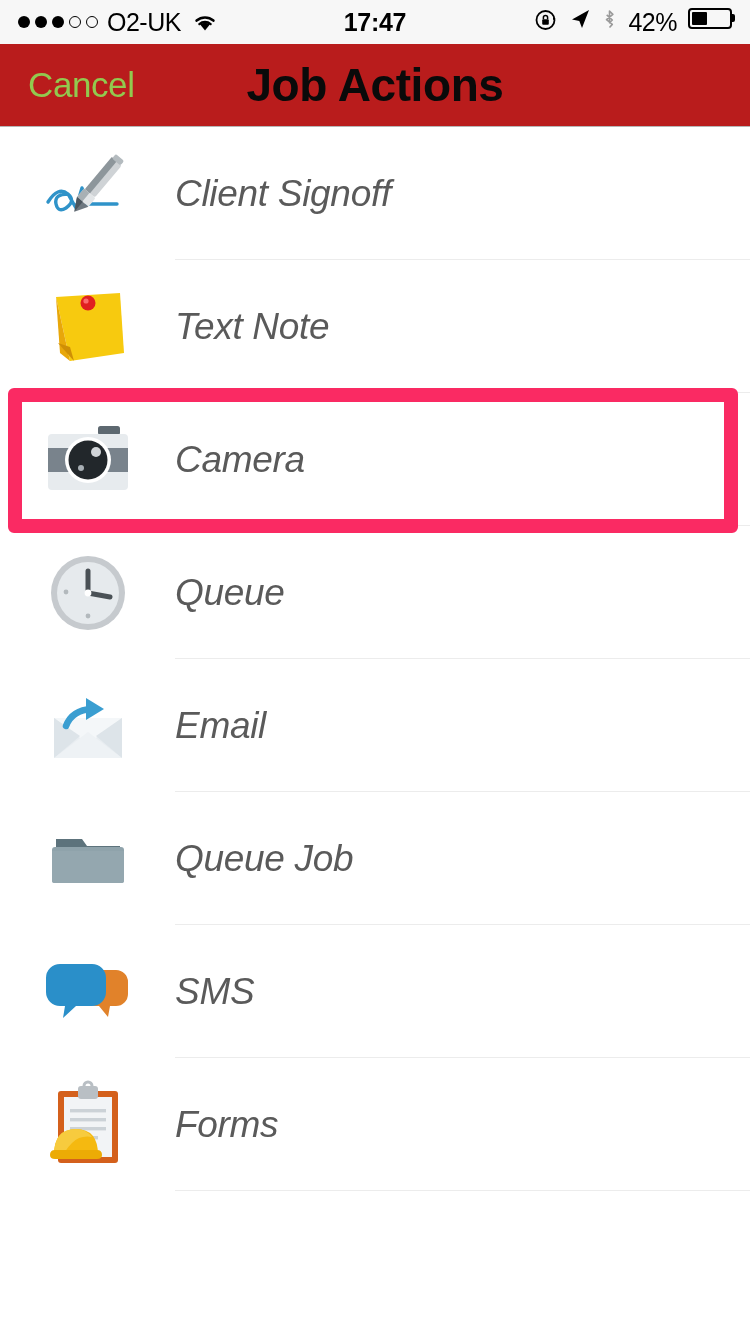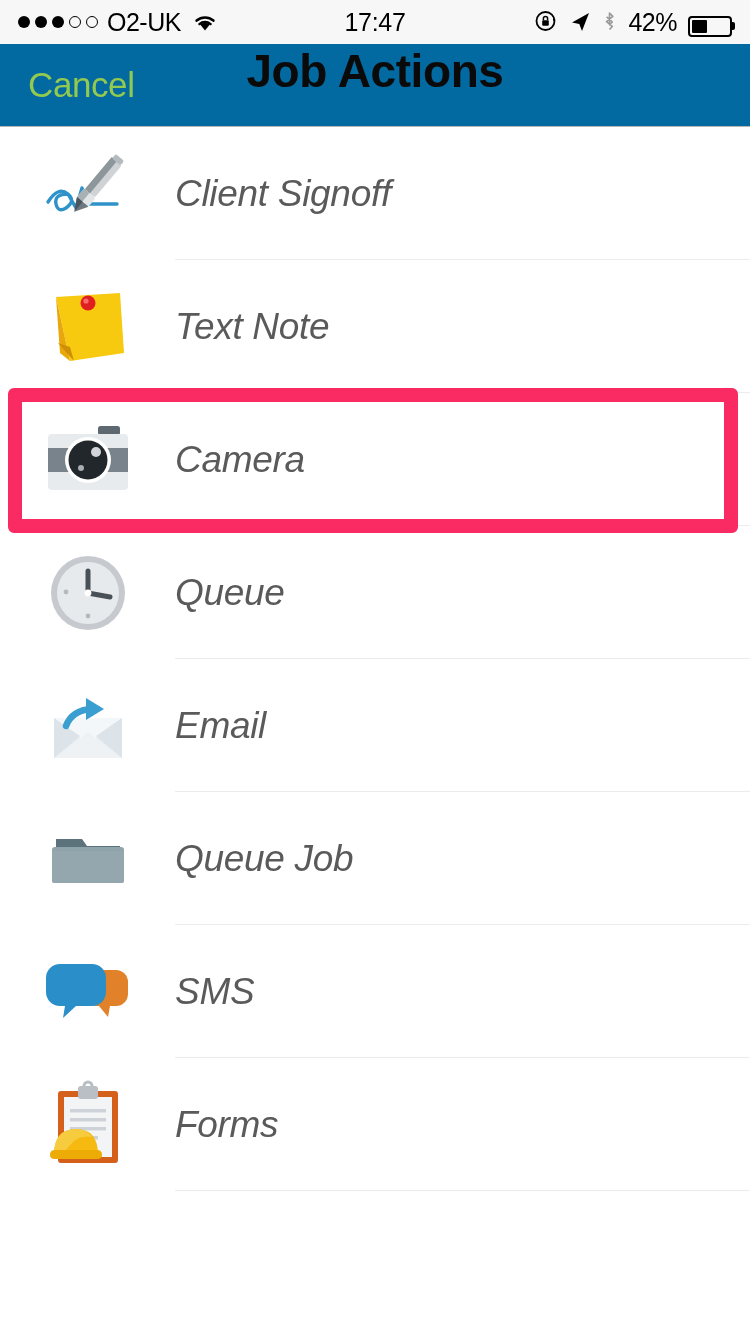--- a/index.html
+++ b/index.html
@@ -25,40 +25,41 @@
   .dot{ width:12px; height:12px; border-radius:50%; }
   .dot.filled{ background:#000; }
   .dot.empty{ background:transparent; border:1.7px solid #000; }
   .carrier{ font-size:25px; color:#000; letter-spacing:-0.5px; font-weight:400; }
   .wifi{ width:26px; height:20px; position:relative; margin-left:2px; }
   .sb-center{
     position:absolute; left:0; right:0; top:0; height:44px;
     display:flex; align-items:center; justify-content:center;
     pointer-events:none;
   }
-  .clock{ font-size:25px; color:#000; font-weight:400; letter-spacing:-0.3px; }
-  .sb-right{ margin-left:auto; display:flex; align-items:flex-end; gap:11px; }
+  .clock{ font-size:25px; color:#000; font-weight:700; letter-spacing:-0.3px; }
+  .sb-right{ margin-left:auto; display:flex; align-items:flex-start; gap:11px; }
   .battery-pct{ font-size:25px; color:#000; letter-spacing:-0.5px; }
   .battery{
     width:44px; height:21px; border:2px solid #000; border-radius:4px;
     position:relative; display:flex; align-items:center; padding:2px;
   }
   .battery:after{
     content:""; position:absolute; right:-5px; top:50%; transform:translateY(-50%);
     width:3px; height:8px; background:#000; border-radius:0 2px 2px 0;
   }
   .battery-fill{ height:100%; background:#000; border-radius:1px; }
 
   
   .nav-bar{
     position:relative;
     height:83px;
-    background:#0369a1;
+    background:#b91c1c;
     border-bottom:1.5px solid #b6b6b6;
     display:flex;
+    align-items:center;
     padding:0 28px;
   }
   .cancel-btn{
     font-size:35px;
     color:#92c94f;
     letter-spacing:-0.4px;
     background:none;border:none;cursor:pointer;
     font-family:"Liberation Sans", sans-serif;
     padding:0;
   }

